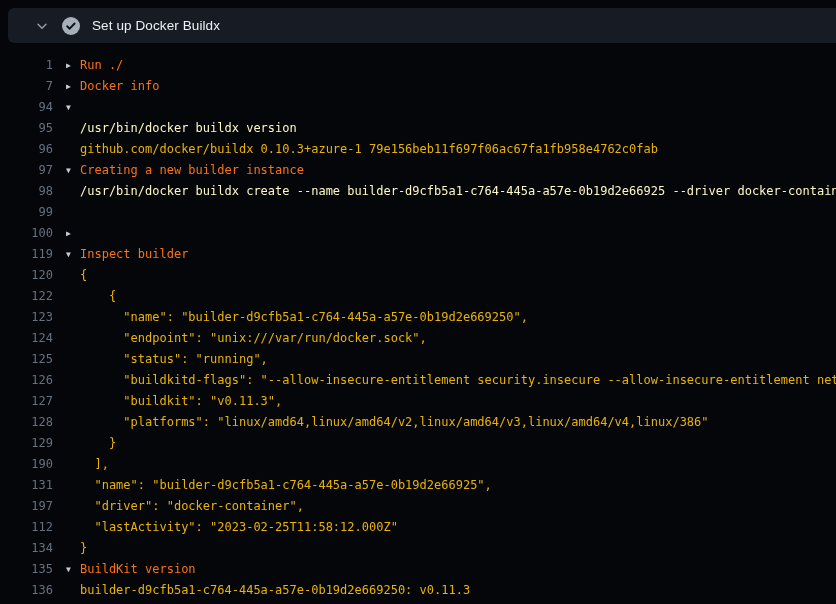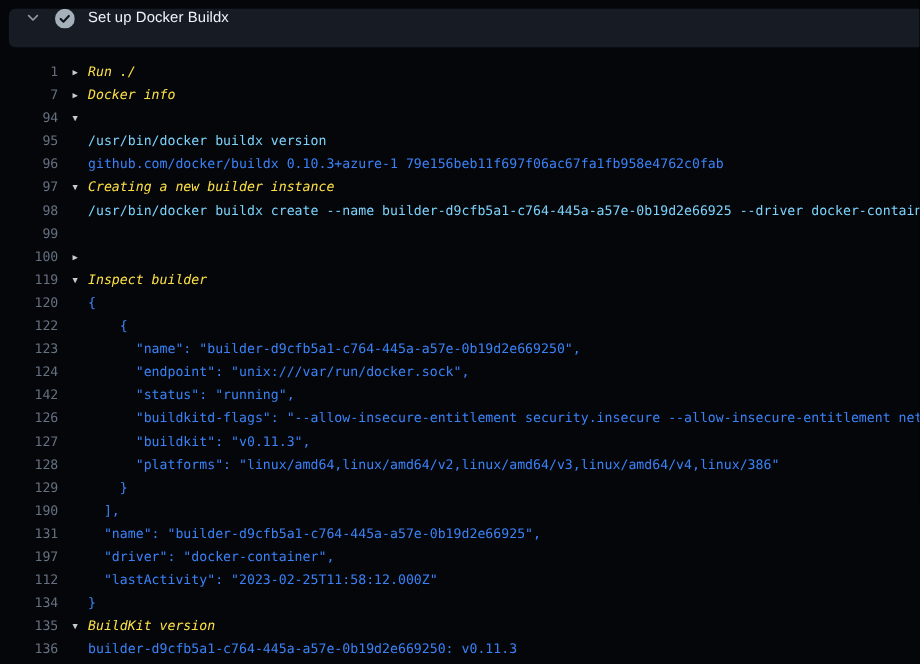--- a/index.html
+++ b/index.html
@@ -21,22 +21,22 @@
   .step-header {
     position: absolute;
     top: 8px;
     left: 8px;
     right: 0;
     height: 35px;
     background: #171c24;
     border-top-left-radius: 6px;
     border-bottom-left-radius: 6px;
     display: flex;
-    align-items: flex-start;
-    padding-left: 14px;
+    align-items: center;
+    padding-left: 26px;
     cursor: pointer;
   }
   .step-header .chev {
     width: 16px;
     height: 16px;
     display: flex;
     align-items: center;
     justify-content: center;
     margin-right: 12px;
   }
@@ -88,23 +88,23 @@
     width: 14px;
     color: #c3ccd5;
     font-size: 8px;
     line-height: 21px;
     text-align: left;
   }
   .log-row .txt {
     flex: none;
     white-space: pre;
   }
-  .log-row.type-text .txt     { color: #3b82f6; }
-  .log-row.type-command .txt  { color: #7dd3fc; }
-  .log-row.type-group .txt    { color: #fde047; font-style: italic; }
+  .log-row.type-text .txt     { color: #eab308; }
+  .log-row.type-command .txt  { color: #fef9c3; }
+  .log-row.type-group .txt    { color: #f97316; }
   .log-row.type-group { cursor: pointer; }
 </style>
 </head>
 <body>
 
 <div class="stage">
 
   <div class="step-header">
     <span class="chev">
       <svg width="14" height="14" viewBox="0 0 16 16">
@@ -128,21 +128,21 @@
       <div class="log-row type-text"><span class="num">96</span><span class="gap"></span><span class="arrow"></span><span class="txt">github.com/docker/buildx 0.10.3+azure-1 79e156beb11f697f06ac67fa1fb958e4762c0fab</span></div>
       <div class="log-row type-group"><span class="num">97</span><span class="gap"></span><span class="arrow">▼</span><span class="txt">Creating a new builder instance</span></div>
       <div class="log-row type-command"><span class="num">98</span><span class="gap"></span><span class="arrow"></span><span class="txt">/usr/bin/docker buildx create --name builder-d9cfb5a1-c764-445a-a57e-0b19d2e66925 --driver docker-container</span></div>
       <div class="log-row type-text"><span class="num">99</span><span class="gap"></span><span class="arrow"></span></div>
       <div class="log-row type-group"><span class="num">100</span><span class="gap"></span><span class="arrow">▶</span></div>
       <div class="log-row type-group"><span class="num">119</span><span class="gap"></span><span class="arrow">▼</span><span class="txt">Inspect builder</span></div>
       <div class="log-row type-text"><span class="num">120</span><span class="gap"></span><span class="arrow"></span><span class="txt">{</span></div>
       <div class="log-row type-text"><span class="num">122</span><span class="gap"></span><span class="arrow"></span><span class="txt">    {</span></div>
       <div class="log-row type-text"><span class="num">123</span><span class="gap"></span><span class="arrow"></span><span class="txt">      "name": "builder-d9cfb5a1-c764-445a-a57e-0b19d2e669250",</span></div>
       <div class="log-row type-text"><span class="num">124</span><span class="gap"></span><span class="arrow"></span><span class="txt">      "endpoint": "unix:///var/run/docker.sock",</span></div>
-      <div class="log-row type-text"><span class="num">142</span><span class="gap"></span><span class="arrow"></span><span class="txt">      "status": "running",</span></div>
+      <div class="log-row type-text"><span class="num">125</span><span class="gap"></span><span class="arrow"></span><span class="txt">      "status": "running",</span></div>
       <div class="log-row type-text"><span class="num">126</span><span class="gap"></span><span class="arrow"></span><span class="txt">      "buildkitd-flags": "--allow-insecure-entitlement security.insecure --allow-insecure-entitlement network</span></div>
       <div class="log-row type-text"><span class="num">127</span><span class="gap"></span><span class="arrow"></span><span class="txt">      "buildkit": "v0.11.3",</span></div>
       <div class="log-row type-text"><span class="num">128</span><span class="gap"></span><span class="arrow"></span><span class="txt">      "platforms": "linux/amd64,linux/amd64/v2,linux/amd64/v3,linux/amd64/v4,linux/386"</span></div>
       <div class="log-row type-text"><span class="num">129</span><span class="gap"></span><span class="arrow"></span><span class="txt">    }</span></div>
       <div class="log-row type-text"><span class="num">190</span><span class="gap"></span><span class="arrow"></span><span class="txt">  ],</span></div>
       <div class="log-row type-text"><span class="num">131</span><span class="gap"></span><span class="arrow"></span><span class="txt">  "name": "builder-d9cfb5a1-c764-445a-a57e-0b19d2e66925",</span></div>
       <div class="log-row type-text"><span class="num">197</span><span class="gap"></span><span class="arrow"></span><span class="txt">  "driver": "docker-container",</span></div>
       <div class="log-row type-text"><span class="num">112</span><span class="gap"></span><span class="arrow"></span><span class="txt">  "lastActivity": "2023-02-25T11:58:12.000Z"</span></div>
       <div class="log-row type-text"><span class="num">134</span><span class="gap"></span><span class="arrow"></span><span class="txt">}</span></div>
       <div class="log-row type-group"><span class="num">135</span><span class="gap"></span><span class="arrow">▼</span><span class="txt">BuildKit version</span></div>

